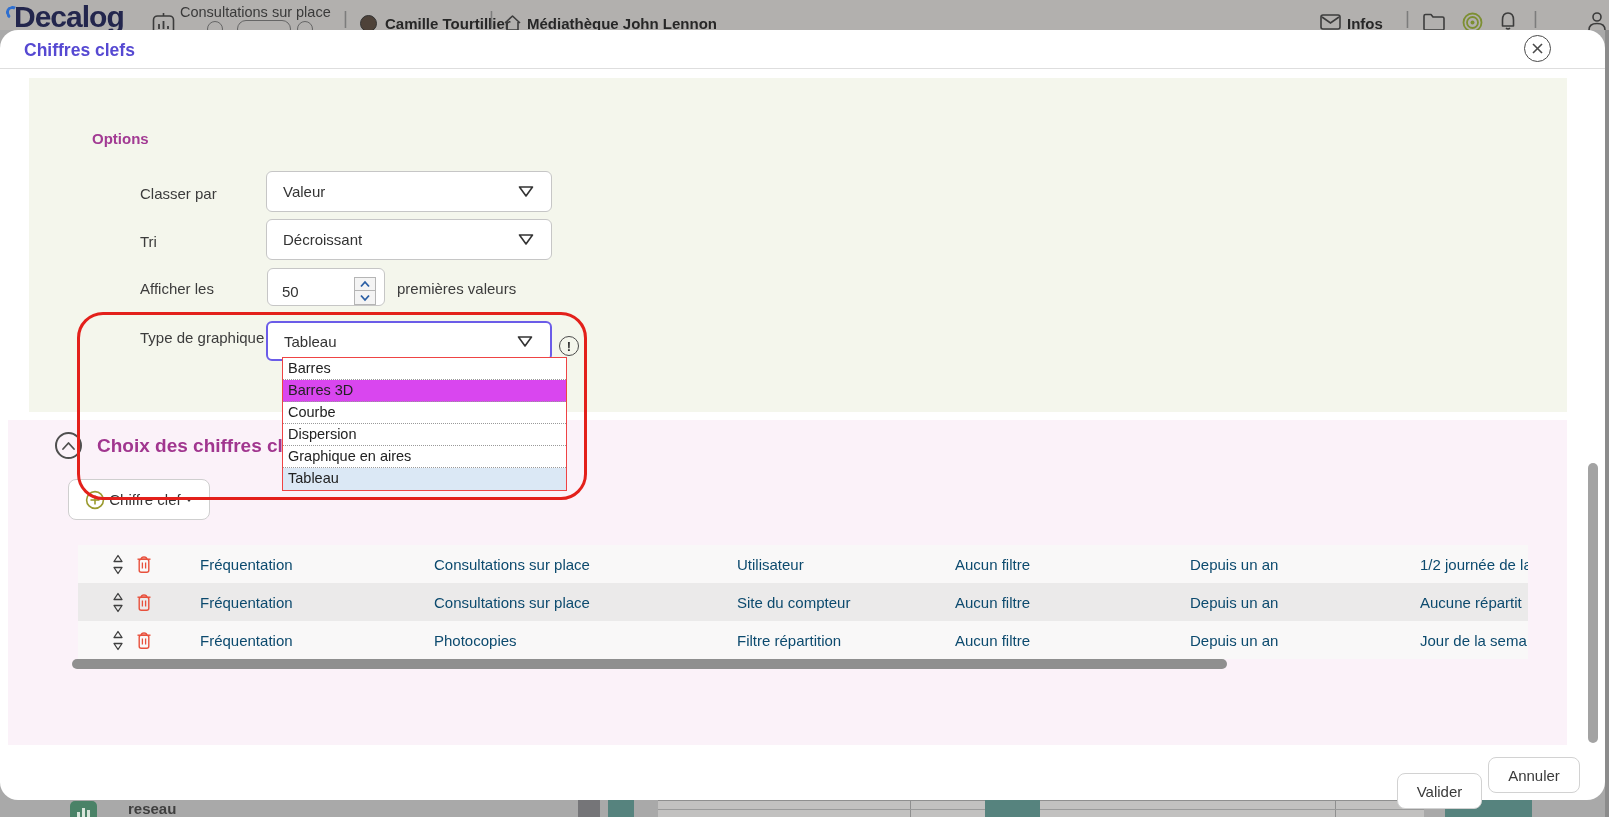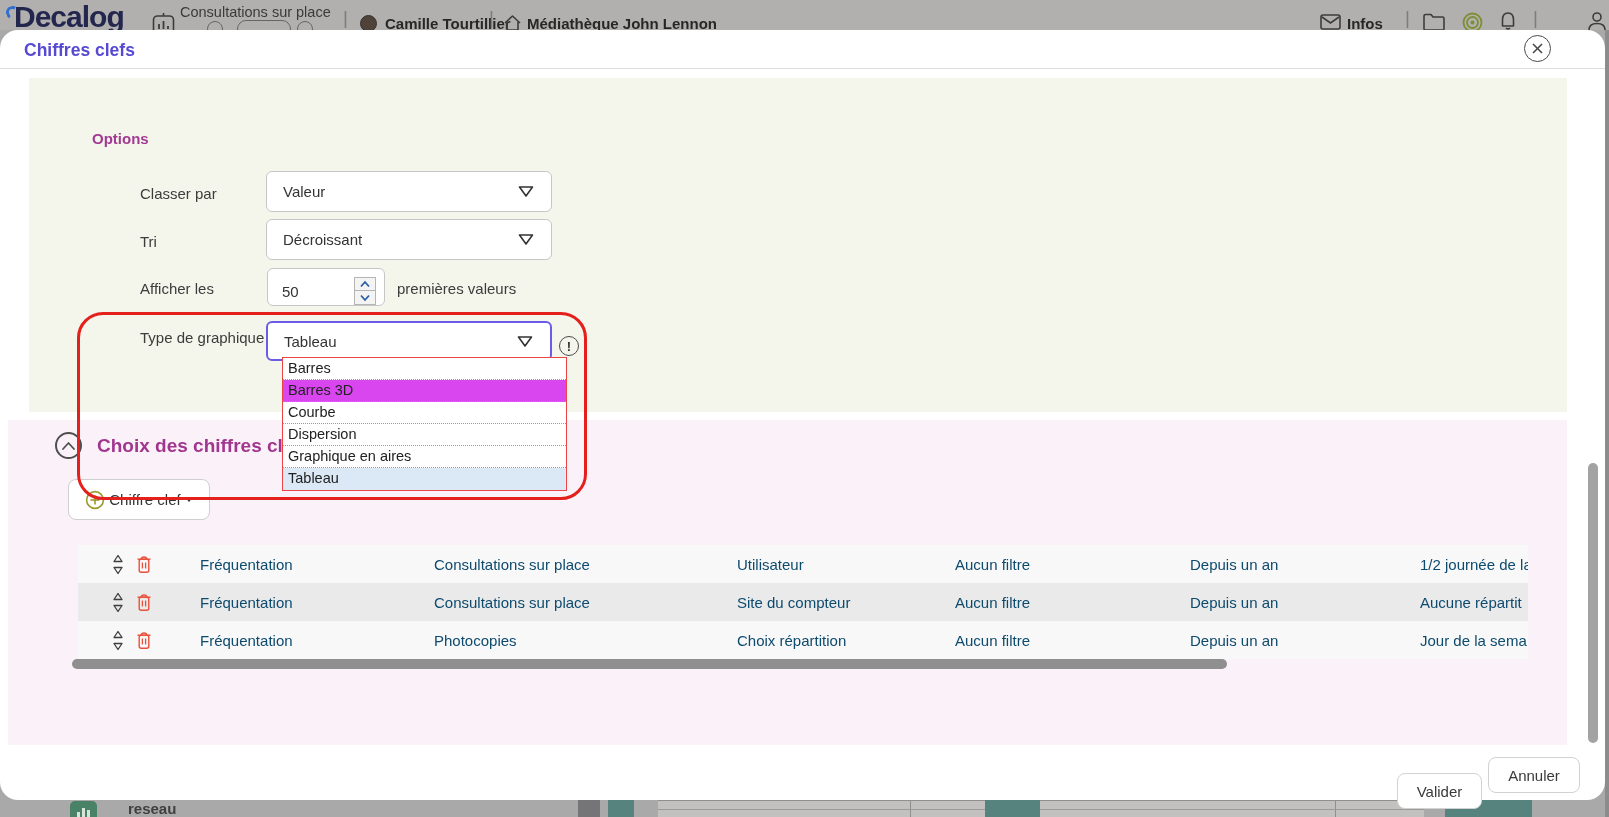--- a/index.html
+++ b/index.html
@@ -360,21 +360,21 @@
                       <line x1="1.5" y1="4.2" x2="14.5" y2="4.2" stroke="#e8503c" stroke-width="1.4"></line>
                       <rect x="3.2" y="4.2" width="9.6" height="13" rx="2" fill="none" stroke="#e8503c" stroke-width="1.4"></rect>
                       <line x1="6.4" y1="7.5" x2="6.4" y2="13.5" stroke="#e8503c" stroke-width="1.3"></line>
                       <line x1="9.6" y1="7.5" x2="9.6" y2="13.5" stroke="#e8503c" stroke-width="1.3"></line>
                     </svg>
             </span>
           </span>
               </td>
           <td>Fréquentation</td>
           <td>Photocopies</td>
-          <td>Choix répartition</td>
+          <td>Filtre répartition</td>
           <td>Aucun filtre</td>
           <td>Depuis un an</td>
           <td>Jour de la sema</td>
         </tr>
       </tbody>
         </table>
     </div>
 
     <div class="hscrollbar"></div>
     <div class="vscrollbar"></div>

